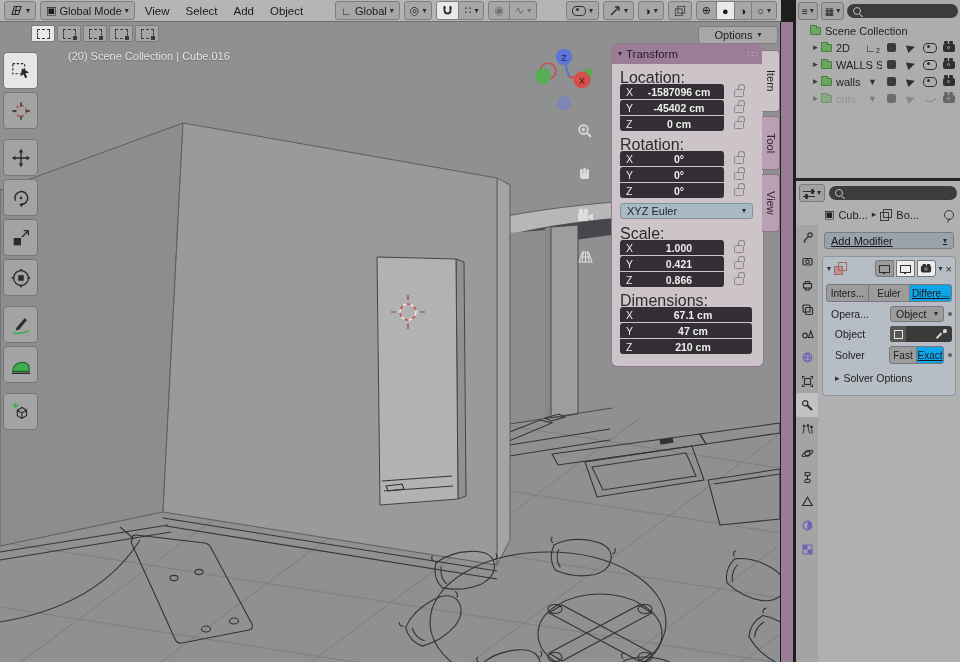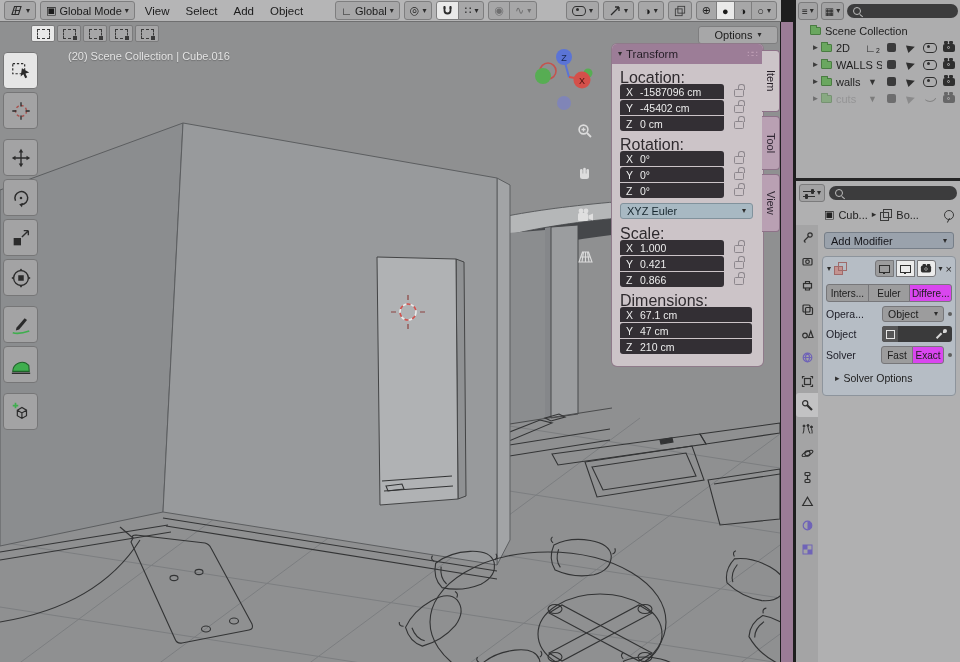--- a/index.html
+++ b/index.html
@@ -41,21 +41,21 @@
   .npanel{position:absolute;left:612px;top:22px;width:151px;background:#ccc4c8;border-radius:5px;box-shadow:0 0 0 1px #8f7a8a;}
   .np-header{height:20px;background:#9c7d97;border-radius:5px 5px 0 0;display:flex;align-items:center;gap:4px;padding:0 6px;color:#241d26;font-size:11.5px;}
   .np-grip{margin-left:auto;color:#c6a6bc;font-size:9px;letter-spacing:-1px;}
   .np-body{padding:5px 6px 7px 8px;}
   .np-label{font-size:16px;color:#2e2a2e;height:15px;}
   .np-row{display:flex;align-items:center;margin-bottom:1px;}
   .np-field{width:104px;height:15px;background:#332f34;color:#ededed;display:flex;align-items:center;padding:0 6px;box-sizing:border-box;font-size:10.5px;}
   .np-field.wide{width:132px;}
   .np-row:first-of-type .np-field{border-radius:3px 3px 0 0;}
   .np-axis{width:14px;}
-  .np-val{flex:1;text-align:left;white-space:nowrap;}
+  .np-val{flex:1;text-align:center;white-space:nowrap;font-weight:bold;}
   .np-group{margin-bottom:5px;}
   .np-group .np-row:nth-child(2) .np-field{border-radius:3px 3px 0 0;}
   .np-group .np-row:last-child .np-field{border-radius:0 0 3px 3px;}
   .lock{position:relative;width:8px;height:6px;border:1.2px solid #8d878d;border-radius:1.5px;margin-left:10px;margin-top:3px;}
   .lock::before{content:"";position:absolute;width:5px;height:5px;border:1.2px solid #8d878d;border-bottom:none;border-radius:3px 3px 0 0;top:-6px;left:3px;}
   .np-dd{height:16px;background:#a8b9c3;border:1px solid #81929c;border-radius:3px;display:flex;align-items:center;padding:0 6px;font-size:11px;color:#17272f;margin:3px 0 6px 0;width:133px;box-sizing:border-box;}
   .np-dd .chev{margin-left:auto;}
   .np-tabs{position:absolute;left:762px;top:28px;display:flex;flex-direction:column;gap:4px;}
   .np-tab{width:17px;background:#b9a0b3;border:1px solid #8d7288;border-left:none;border-radius:0 4px 4px 0;writing-mode:vertical-rl;display:flex;align-items:center;justify-content:center;font-size:11px;color:#302733;padding:6px 0;}
   .np-tab.active{background:#ccc4c8;color:#241d26;}
@@ -91,39 +91,39 @@
   .breadcrumb{display:flex;align-items:center;gap:4px;padding:6px 6px 2px 28px;font-size:11px;color:#222;}
   .isq2{position:relative;width:12px;height:12px;flex:0 0 auto;}
   .isq2::before{content:"";position:absolute;left:0;bottom:0;width:7px;height:7px;border:1.3px solid #3a3a3a;}
   .isq2::after{content:"";position:absolute;right:0;top:0;width:7px;height:7px;border:1.3px solid #3a3a3a;}
   .ipin{width:8px;height:8px;border:1.4px solid #3a3a3a;border-radius:50%;position:relative;margin-left:auto;}
   .ipin::after{content:"";position:absolute;top:7px;left:3px;width:1.4px;height:5px;background:#3a3a3a;transform:rotate(30deg);}
   .tabcol{position:absolute;left:0;top:44px;width:22px;height:437px;background:#a4a4a5;}
   .ptab{width:22px;height:24px;display:flex;align-items:center;justify-content:center;}
   .ptab.active{background:#c2c2c3;border-radius:3px 0 0 3px;}
   .pr-main{position:absolute;left:22px;top:44px;width:142px;height:437px;}
-  .addmod{position:absolute;left:6px;top:7px;width:130px;height:17px;background:#9aa2ac;border:1px solid #767e88;border-radius:3px;display:flex;align-items:center;padding:0 6px;box-sizing:border-box;font-size:11px;color:#15151a;}
+  .addmod{position:absolute;left:6px;top:7px;width:130px;height:17px;background:#9aa2ac;border:1px solid #767e88;border-radius:3px;display:flex;align-items:center;padding:0 6px;box-sizing:border-box;font-size:11px;color:#15151a;text-decoration:underline;}
   .addmod .chev{margin-left:auto;}
   .modpanel{position:absolute;left:4px;top:31px;width:134px;height:140px;background:#b6bdc5;border:1px solid #8d949c;border-radius:4px;box-sizing:border-box;font-size:10.5px;}
   .mp-header{display:flex;align-items:center;gap:3px;padding:3px 3px 0 4px;}
   .ibool{position:relative;width:13px;height:13px;flex:0 0 auto;}
   .ibool::before{content:"";position:absolute;left:0;bottom:0;width:7px;height:7px;border:1.4px solid #a06a6a;background:#c49390;}
   .ibool::after{content:"";position:absolute;right:0;top:0;width:7px;height:7px;border:1.4px solid #a06a6a;}
   .tgl{width:17px;height:15px;background:#9c9c9d;border:1px solid #77777a;display:flex;align-items:center;justify-content:center;margin-left:-1px;}
   .tgl.on{background:#ececec;}
   .imoni{width:9px;height:6px;border:1.2px solid #2f2f2f;position:relative;}
   .imoni::after{content:"";position:absolute;left:3px;top:6px;width:2px;height:2px;background:#2f2f2f;}
   .icam.small{transform:scale(.85);}
   .mp-ops{display:flex;padding:7px 3px 0 3px;}
   .op-btn{height:16px;background:#9c9c9d;border:1px solid #77777a;display:flex;align-items:center;justify-content:center;flex:1;margin-left:-1px;white-space:nowrap;overflow:hidden;font-size:10px;color:#1c1c1c;}
   .op-btn:first-child{border-radius:3px 0 0 3px;margin-left:0;}
   .op-btn:last-child{border-radius:0 3px 3px 0;}
-  .op-btn.active{background:#d946ef;}
+  .op-btn.active{background:#0ea5e9;text-decoration:underline;}
   .mp-row{display:flex;align-items:center;margin-top:4px;padding:0 3px;}
-  .mp-label{width:48px;text-align:left;padding-right:8px;color:#20202a;flex:0 0 auto;white-space:nowrap;overflow:hidden;}
+  .mp-label{width:48px;text-align:center;padding-right:16px;color:#20202a;flex:0 0 auto;white-space:nowrap;overflow:hidden;}
   .mp-dd{flex:1;height:16px;background:#9c9c9d;border:1px solid #77777a;border-radius:3px;display:flex;align-items:center;padding:0 5px;gap:3px;box-sizing:border-box;}
   .mp-dd .chev{margin-left:auto;}
   .objfield{flex:1;height:16px;background:#3a3a3b;border-radius:3px;display:flex;align-items:center;overflow:hidden;}
   .objfield .slot{width:16px;height:16px;background:#565657;display:flex;align-items:center;justify-content:center;}
   .slot i{width:7px;height:7px;border:1.3px solid #e6e6e6;display:block;}
   .idrop{margin-left:auto;margin-right:5px;position:relative;width:10px;height:10px;}
   .idrop::before{content:"";position:absolute;left:0;bottom:0;width:7px;height:1.6px;background:#d8d8d8;transform:rotate(-45deg);transform-origin:0 100%;}
   .idrop::after{content:"";position:absolute;right:0;top:0;width:4px;height:4px;background:#d8d8d8;border-radius:50% 50% 50% 0;}
   .dot{width:4px;height:4px;border-radius:50%;background:#5e5e5e;margin-left:4px;flex:0 0 auto;}
   .mp-solveropts{display:flex;align-items:center;gap:4px;padding:8px 0 0 12px;color:#1d1d1d;}

